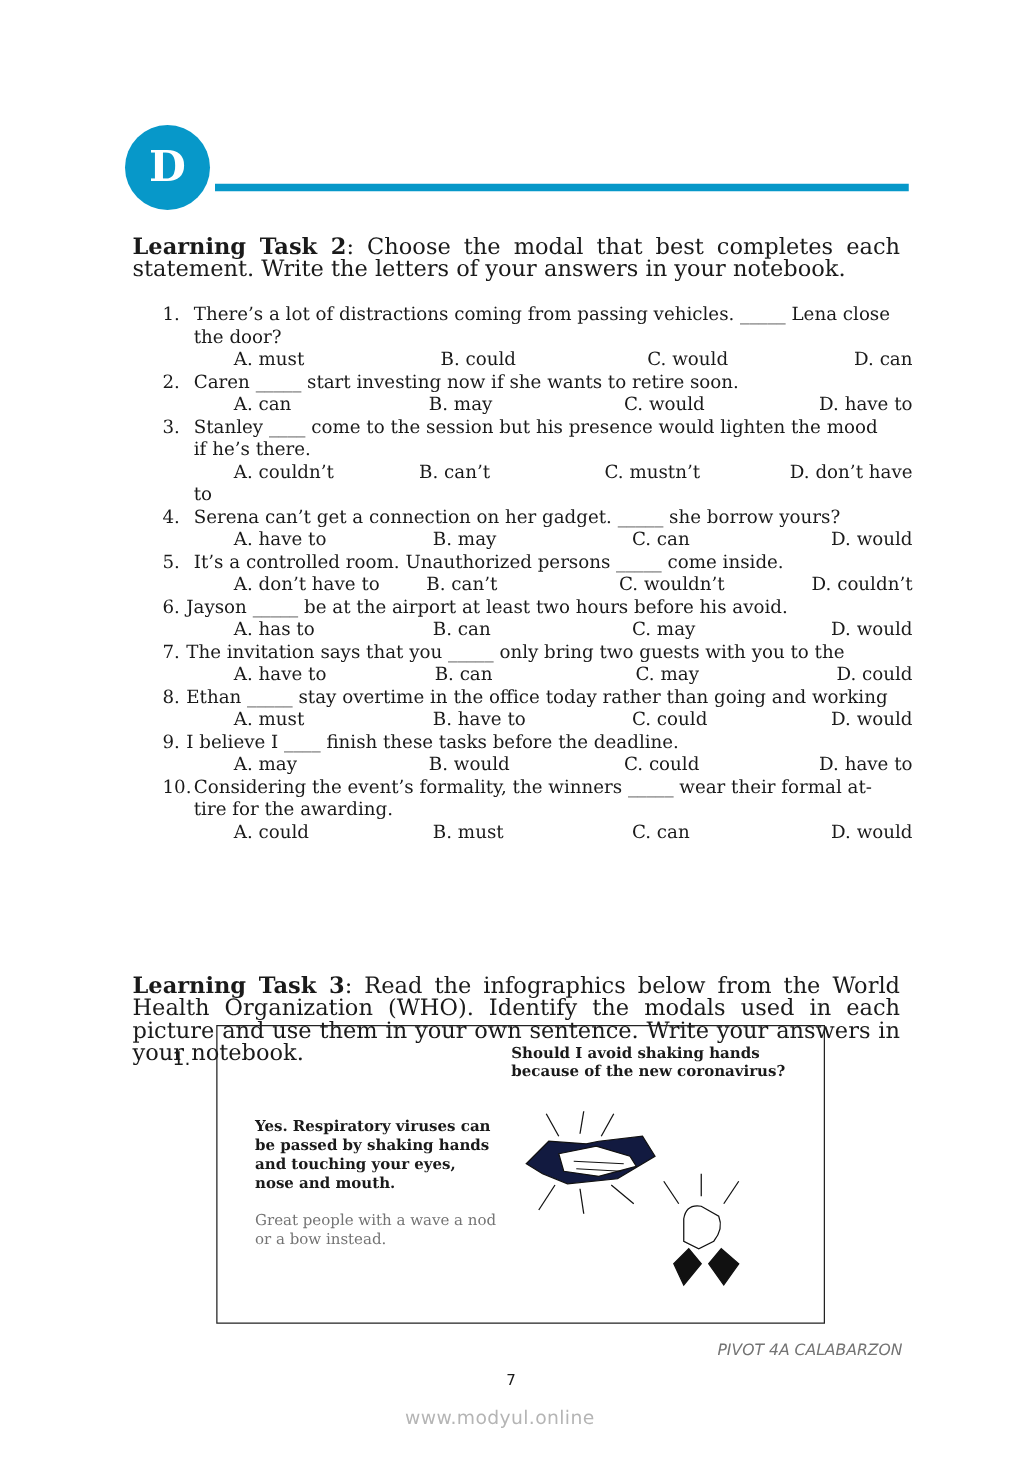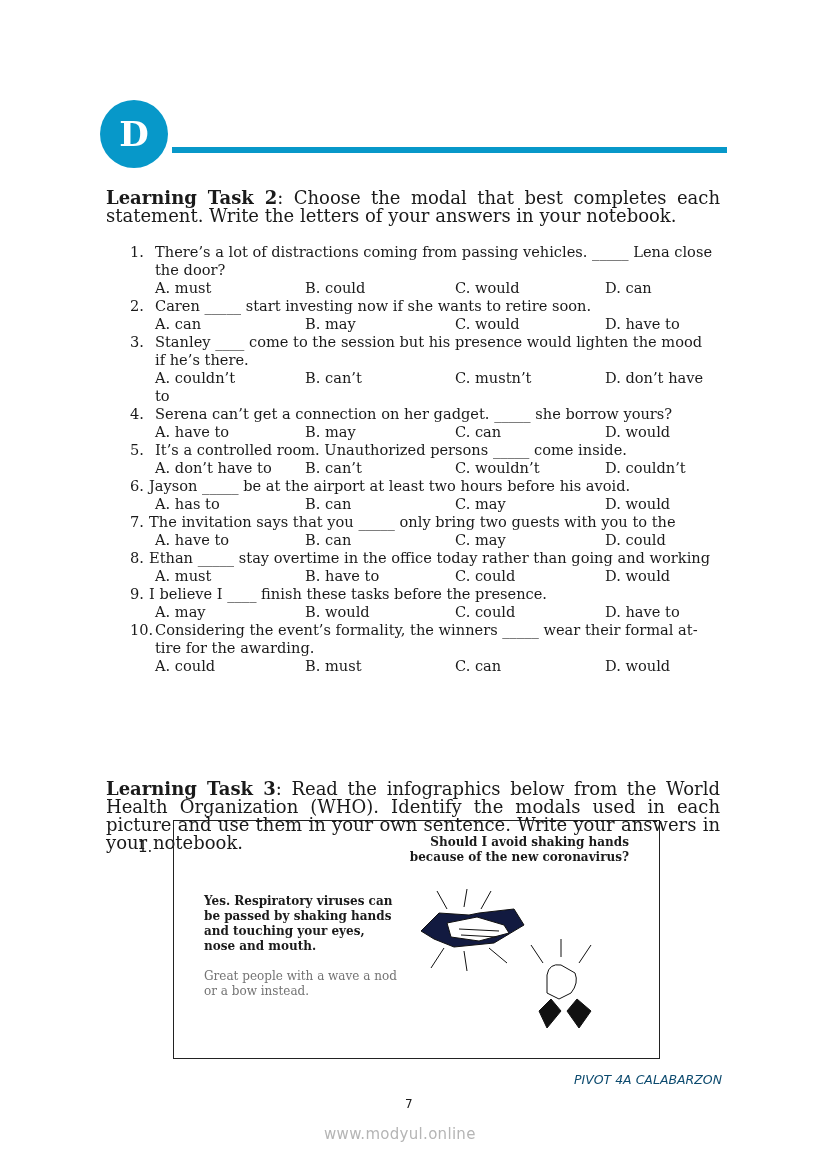--- a/index.html
+++ b/index.html
@@ -10,30 +10,30 @@
     .task-intro b { font-weight: bold; }
     .questions { position: absolute; left: 130px; top: 243px; width: 600px; font-size: 14.6px; line-height: 18px; }
     .q { margin: 0; }
     .q-stem { display: flex; }
     .q-num { display: inline-block; }
     .q-num.w1 { width: 25px; }
     .q-num.w2 { width: 19px; }
     .q-num.w3 { width: 25px; }
     .q-text { flex: 1; }
     .opts { display: flex; padding-left: 25px; }
-    .opt { width: 150px; white-space: nowrap; }
+    .opt { width: 150px; white-space: nowrap; margin-left: 32px; }
     .opt:last-child { width: auto; }
     .cont { padding-left: 25px; }
     .infobox { position: absolute; left: 173px; top: 820px; width: 487px; height: 239px; border: 1.5px solid #222; box-sizing: border-box; }
     .item-num { position: absolute; left: 138px; top: 838px; font-family: "DejaVu Sans", sans-serif; font-size: 15px; }
-    .info-q { position: absolute; right: 30px; top: 14px; text-align: right; font-weight: bold; font-size: 12px; line-height: 15px; width: 220px; }
+    .info-q { position: absolute; right: 30px; top: 14px; font-weight: bold; font-size: 12px; line-height: 15px; width: 220px; }
     .info-a { position: absolute; left: 30px; top: 73px; width: 195px; font-weight: bold; font-size: 12px; line-height: 15px; }
     .info-tip { position: absolute; left: 30px; top: 148px; width: 195px; font-size: 12px; line-height: 15px; color: #737373; }
     .art { position: absolute; left: 245px; top: 62px; width: 200px; height: 160px; }
-    .footer-brand { position: absolute; right: 104px; top: 1072px; font-family: "DejaVu Sans", sans-serif; font-style: italic; font-size: 12.5px; color: #0c4a6e; }
+    .footer-brand { position: absolute; right: 104px; top: 1072px; font-family: "DejaVu Sans", sans-serif; font-style: italic; font-size: 12.5px; color: #737373; }
     .page-num { position: absolute; left: 405px; top: 1097px; font-family: "DejaVu Sans", sans-serif; font-size: 12px; }
     .watermark { position: absolute; left: 324px; top: 1125px; font-family: "DejaVu Sans", sans-serif; font-size: 15px; color: #b5b5b5; letter-spacing: 0.3px; }
   </style>
 </head>
 <body>
 
 <div class="badge">
     <span>D</span>
   </div>
 <div class="rule"></div>
@@ -138,21 +138,21 @@
       <div class="opts">
         <span class="opt">A. must</span>
         <span class="opt">B. have to</span>
         <span class="opt">C. could</span>
         <span class="opt">D. would</span>
       </div>
     </div>
     <div class="q">
       <div class="q-stem">
         <span class="q-num w2">9.</span>
-        <span class="q-text">I believe I ____ finish these tasks before the presence.</span>
+        <span class="q-text">I believe I ____ finish these tasks before the deadline.</span>
       </div>
       <div class="opts">
         <span class="opt">A. may</span>
         <span class="opt">B. would</span>
         <span class="opt">C. could</span>
         <span class="opt">D. have to</span>
       </div>
     </div>
     <div class="q">
       <div class="q-stem">

